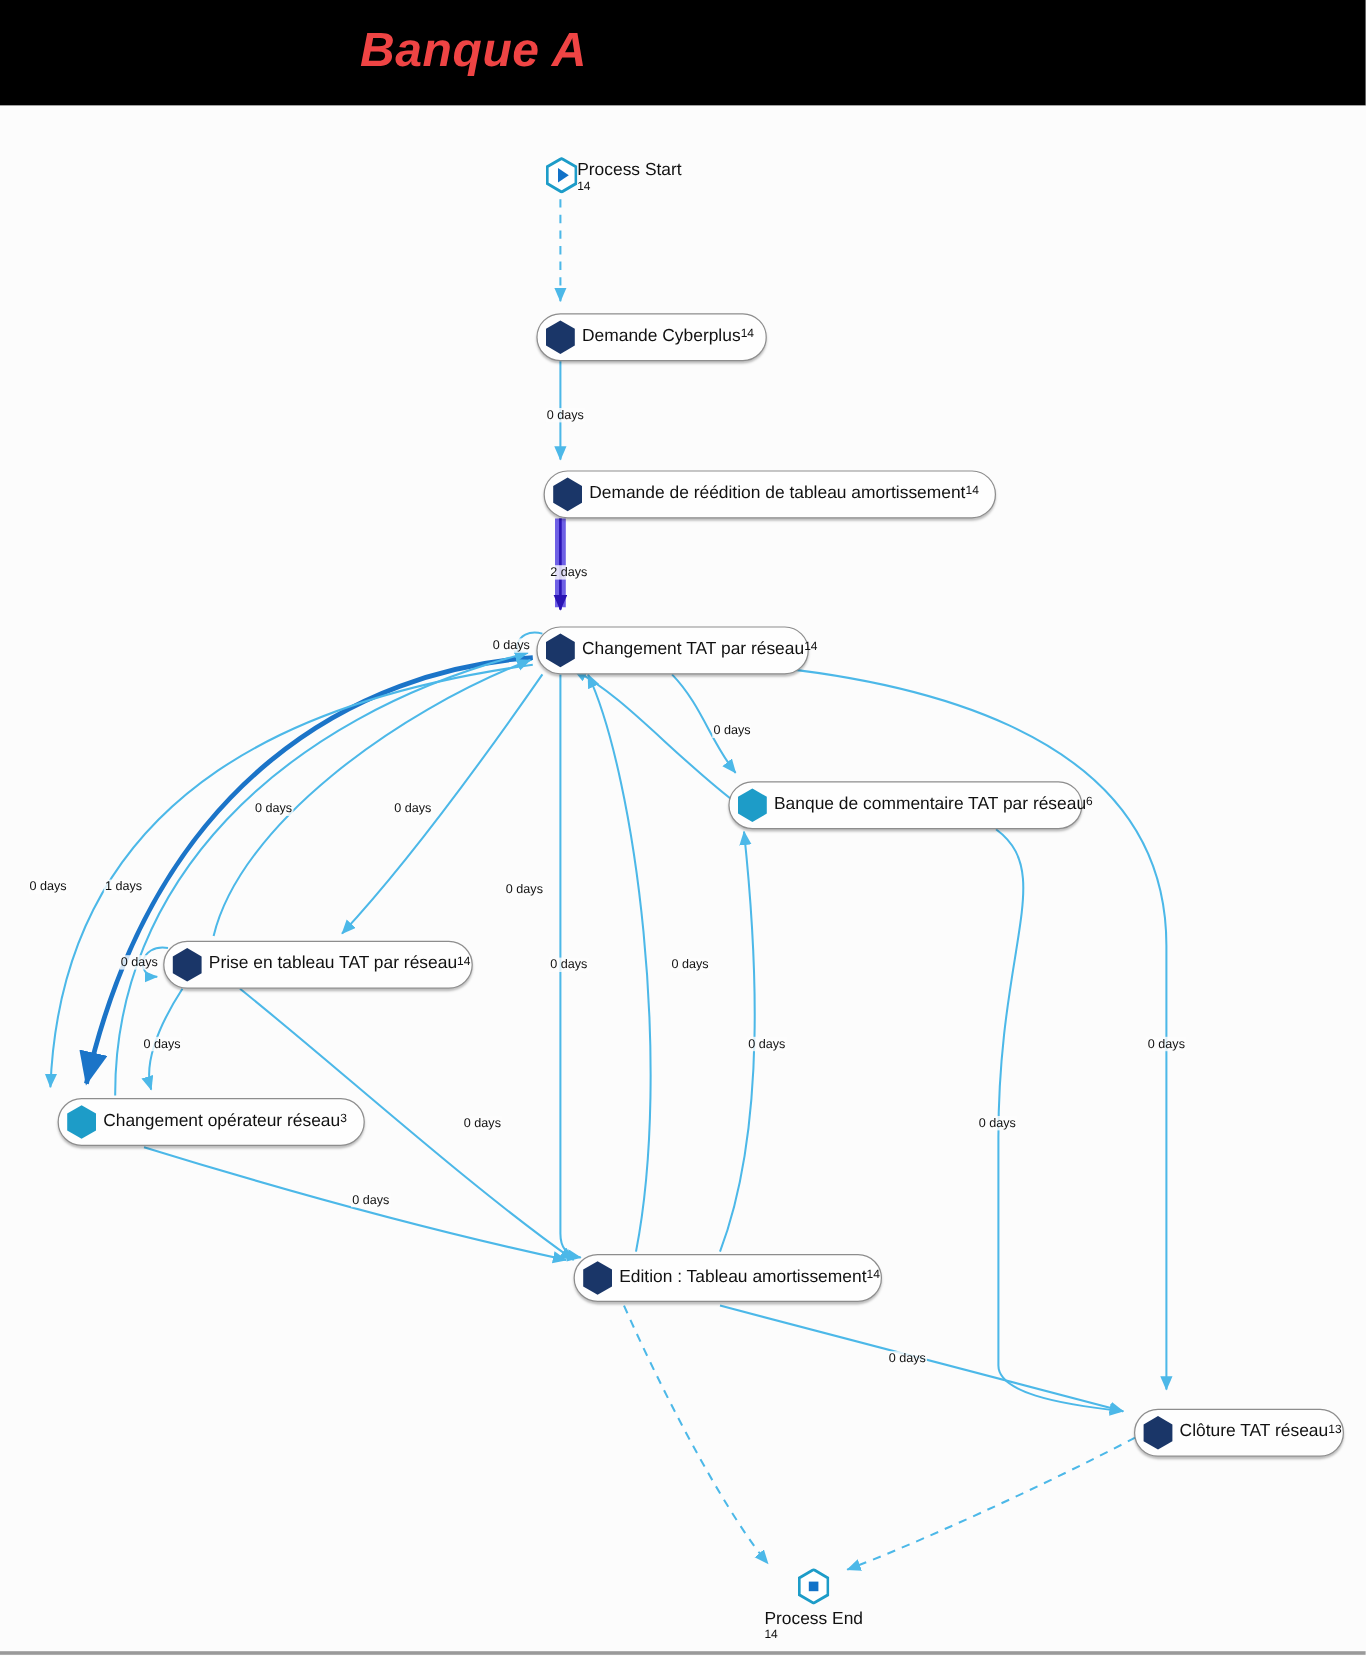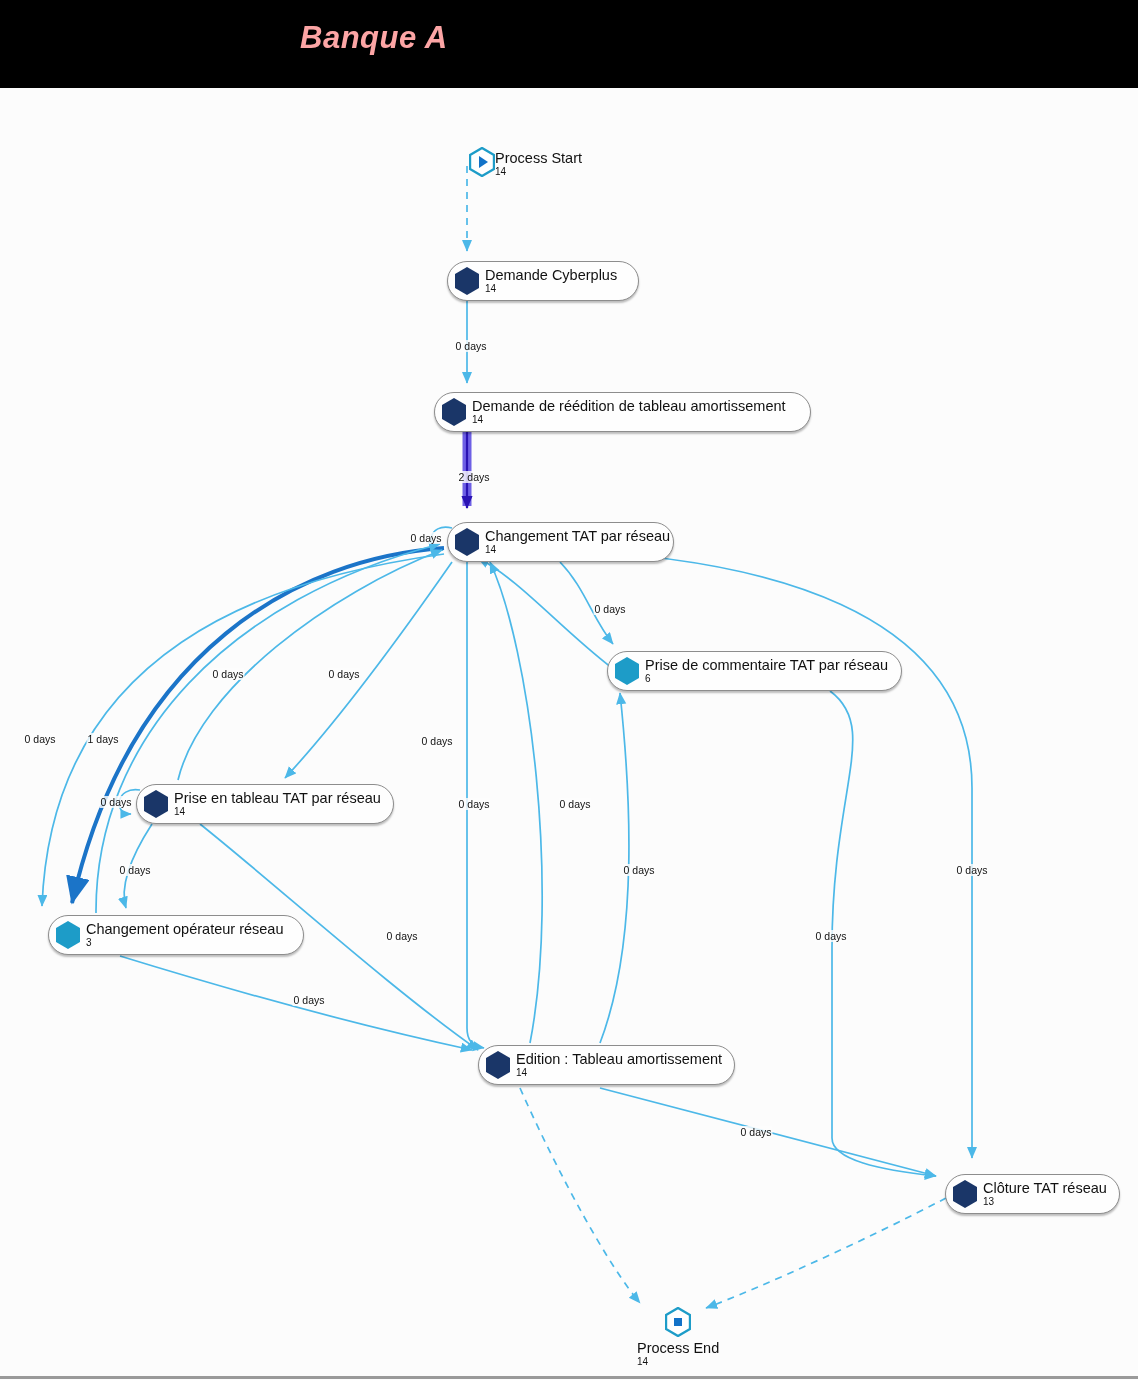--- a/index.html
+++ b/index.html
@@ -11,22 +11,22 @@
   }
   #root{position:relative;width:1138px;height:1380px;}
 
   
   .banner{
     position:absolute;left:0;top:0;width:1138px;height:88px;
     background:#000;
   }
   .banner-title{
     position:absolute;left:300px;top:20px;
-    font-size:31px;font-weight:bold;font-style:italic;
-    color:#fca5a5;letter-spacing:.5px;
+    font-size:40px;font-weight:bold;font-style:italic;
+    color:#ef4444;letter-spacing:.5px;
     white-space:nowrap;
   }
 
   
   .canvas{
     position:absolute;left:0;top:88px;width:1138px;height:1288px;
     background:#fcfcfc;
     border-bottom:3px solid #9a9a9a;
     overflow:hidden;
   }
@@ -39,21 +39,21 @@
     box-sizing:border-box;
     background:#fefefe;
     border:1px solid #8d8d8d;
     border-radius:20px;
     box-shadow:0 2px 2px rgba(0,0,0,.25);
     display:flex;align-items:center;
     padding-left:6px;
     z-index:5;
   }
   .node .hexwrap{flex:0 0 auto;display:block;line-height:0;margin-right:5px;}
-  .node .txt{display:flex;flex-direction:column;justify-content:center;line-height:1.05;}
+  .node .txt{display:flex;flex-direction:row;justify-content:center;line-height:1.05;}
   .node .name{font-size:14.5px;color:#111;white-space:nowrap;}
   .node .count{font-size:10px;color:#111;margin-top:1px;}
 
   .term{
     position:absolute;height:40px;display:flex;align-items:center;
     background:transparent;border:none;box-shadow:none;z-index:5;
   }
   .term .txt{display:flex;flex-direction:column;justify-content:center;line-height:1.05;}
   .term .name{font-size:14.5px;color:#111;white-space:nowrap;}
   .term .count{font-size:10px;color:#111;margin-top:1px;}
@@ -157,21 +157,21 @@
     <div class="elabel" style="left:474px;top:716px">0 days</div>
     <div class="elabel" style="left:575px;top:716px">0 days</div>
     <div class="elabel" style="left:639px;top:782px">0 days</div>
     <div class="elabel" style="left:135px;top:782px">0 days</div>
     <div class="elabel" style="left:831px;top:848px">0 days</div>
     <div class="elabel" style="left:972px;top:782px">0 days</div>
     <div class="elabel" style="left:402px;top:848px">0 days</div>
     <div class="elabel" style="left:309px;top:912px">0 days</div>
     <div class="elabel" style="left:756px;top:1044px">0 days</div>
 
-    <div class="term" style="left:455px;top:56px;margin-left:14px;">
+    <div class="term" style="left:455px;top:40px;">
       <span class="hexwrap">
         <svg width="26" height="30" viewBox="0 0 26 30">
           <polygon points="13,1 25,8 25,22 13,29 1,22 1,8" fill="#ffffff" stroke="#1d9cc8" stroke-width="2.4"></polygon>
           <polygon points="10,9 19,15 10,21" fill="#1272c8"></polygon>
         </svg>
       </span>
       <span class="txt">
         <span class="name">Process Start</span>
         <span class="count">14</span>
       </span>
@@ -182,21 +182,21 @@
         <svg width="26" height="30" viewBox="0 0 26 30">
           <polygon points="13,1 25,8 25,22 13,29 1,22 1,8" fill="#1a3668"></polygon>
         </svg>
       </span>
       <span class="txt">
         <span class="name">Demande Cyberplus</span>
         <span class="count">14</span>
       </span>
     </div>
 
-    <div class="node" style="left:434px;top:304px;width:377px;">
+    <div class="node" style="left:453px;top:304px;width:377px;">
       <span class="hexwrap">
         <svg width="26" height="30" viewBox="0 0 26 30">
           <polygon points="13,1 25,8 25,22 13,29 1,22 1,8" fill="#1a3668"></polygon>
         </svg>
       </span>
       <span class="txt">
         <span class="name">Demande de réédition de tableau amortissement</span>
         <span class="count">14</span>
       </span>
     </div>
@@ -213,21 +213,21 @@
       </span>
     </div>
 
     <div class="node" style="left:607px;top:563px;width:295px;">
       <span class="hexwrap">
         <svg width="26" height="30" viewBox="0 0 26 30">
           <polygon points="13,1 25,8 25,22 13,29 1,22 1,8" fill="#1d9cc8"></polygon>
         </svg>
       </span>
       <span class="txt">
-        <span class="name">Prise de commentaire TAT par réseau</span>
+        <span class="name">Banque de commentaire TAT par réseau</span>
         <span class="count">6</span>
       </span>
     </div>
 
     <div class="node" style="left:136px;top:696px;width:258px;">
       <span class="hexwrap">
         <svg width="26" height="30" viewBox="0 0 26 30">
           <polygon points="13,1 25,8 25,22 13,29 1,22 1,8" fill="#1a3668"></polygon>
         </svg>
       </span>

